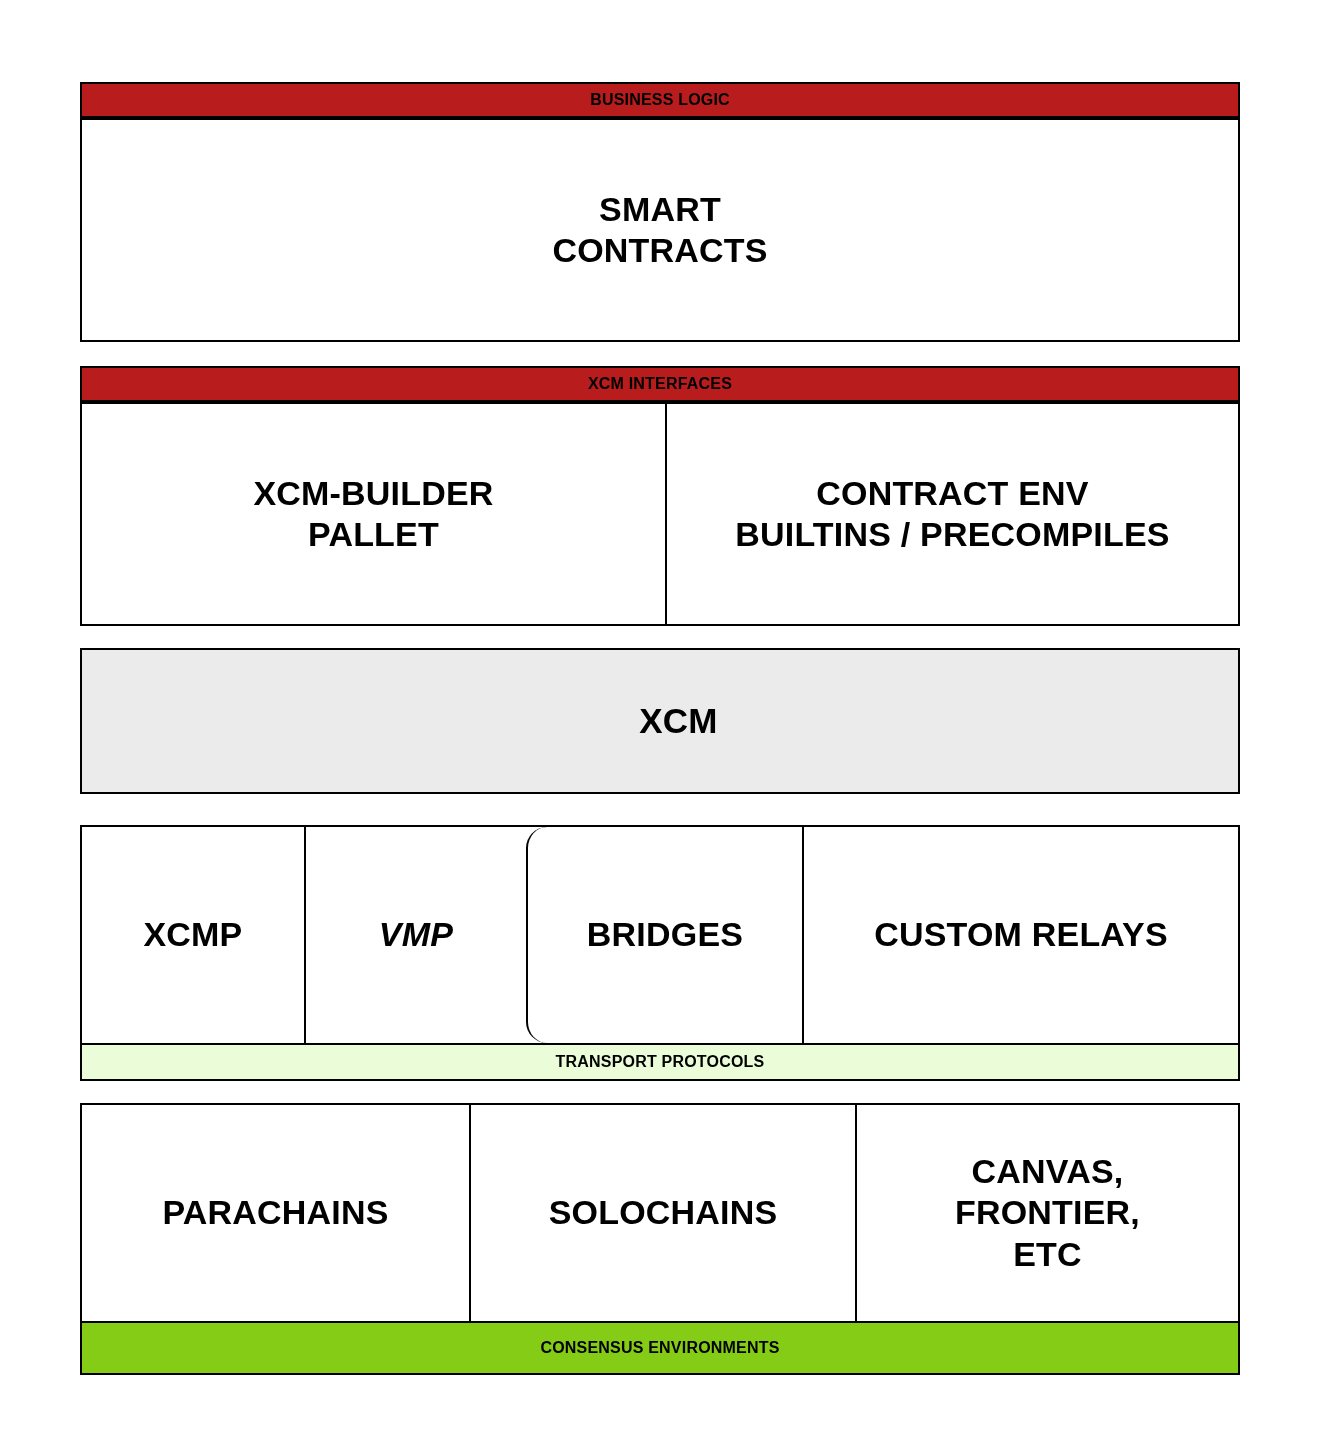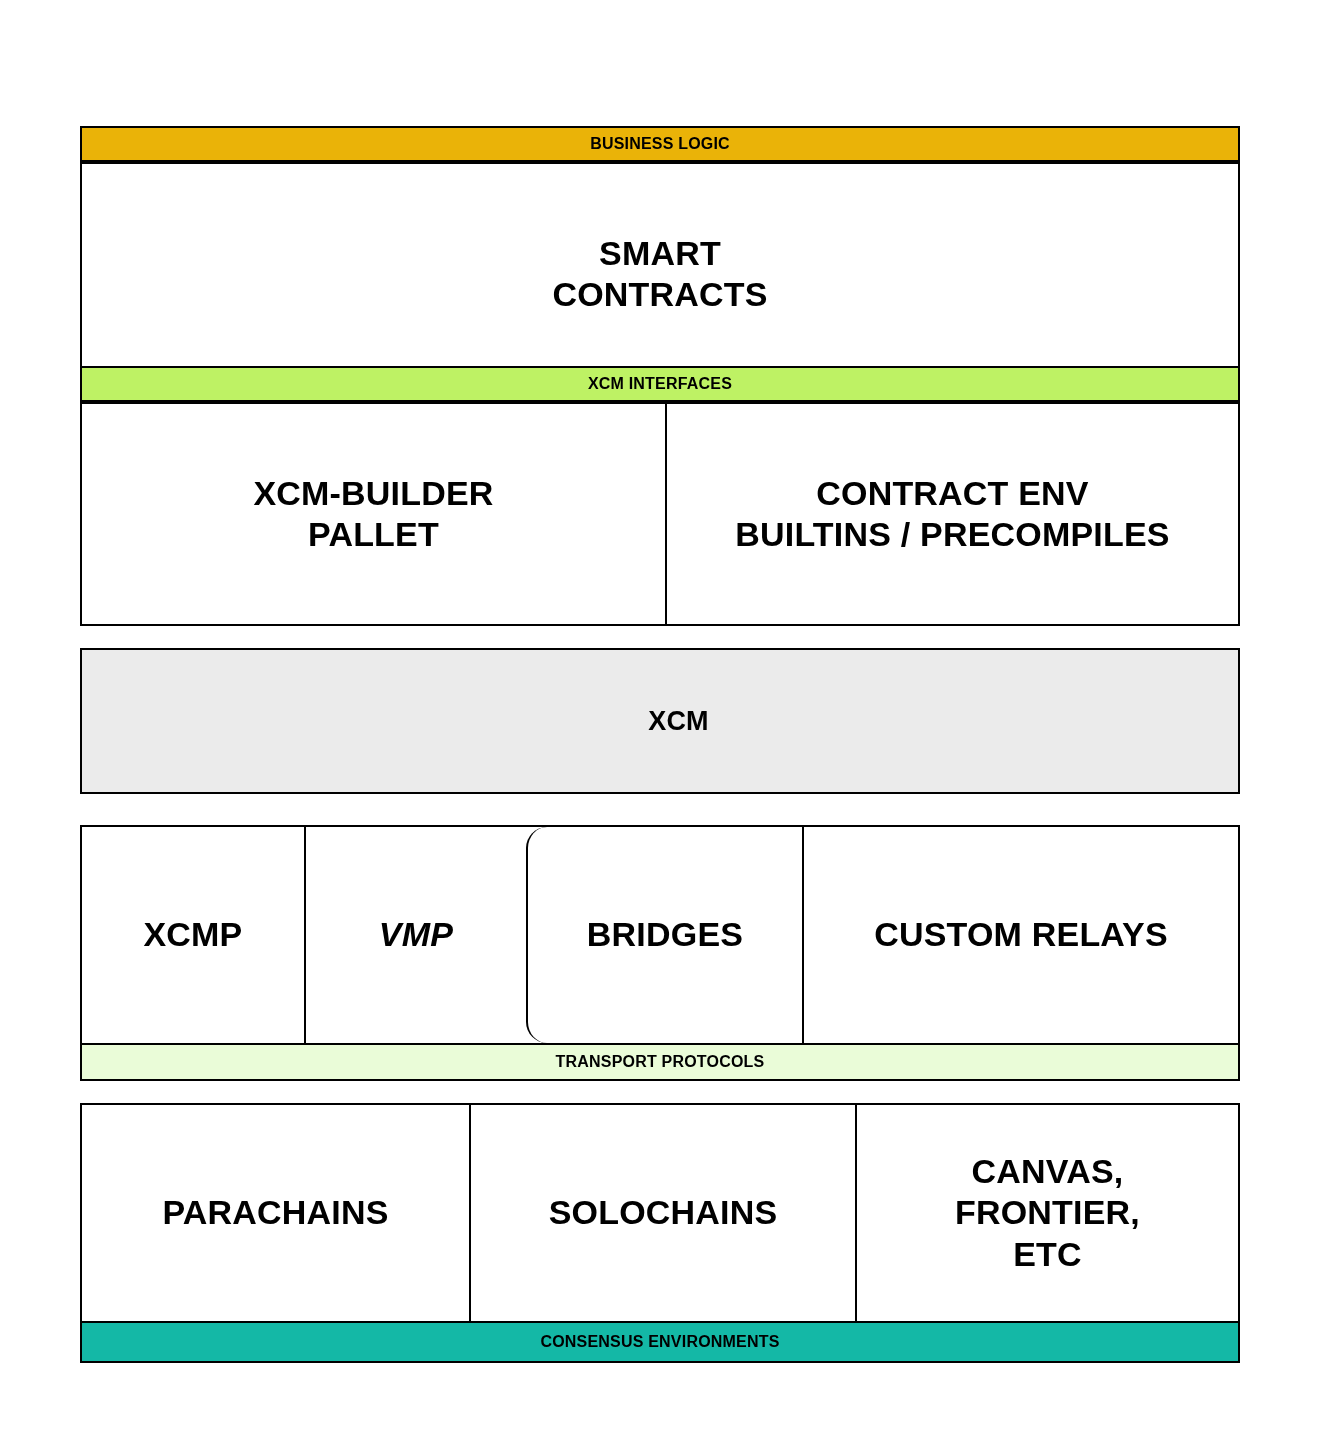--- a/index.html
+++ b/index.html
@@ -72,49 +72,48 @@
     font-weight: bold;
     line-height: 1.22;
     letter-spacing: 0.2px;
     white-space: pre-line;
   }
 
   
   #business-logic-group { top: 82px; }
   #business-logic-header {
     height: 36px;
-    background: #eab308;
-    margin-top: 44px;
+    background: #b91c1c;
   }
   #business-logic-row { height: 224px; }
   #cell-pallets        { flex: 0 0 583px; }
   #cell-smart-contracts{ flex: 1 1 auto; }
 
   
   #xcm-interfaces-group { top: 366px; }
   #xcm-interfaces-header {
     height: 36px;
-    background: #bef264;
+    background: #b91c1c;
   }
   #xcm-interfaces-row { height: 224px; }
   #cell-xcm-builder-pallet { flex: 0 0 583px; }
   #cell-contract-env       { flex: 1 1 auto; }
 
   
   #xcm-group { top: 648px; }
   #xcm-box {
     height: 146px;
     background: #ebebeb;
     border: 2px solid #000000;
     box-sizing: border-box;
     display: flex;
     align-items: center;
     justify-content: center;
   }
-  #xcm-box .cell-label { font-size: 27px; margin-left: 37px; }
+  #xcm-box .cell-label { font-size: 35px; margin-left: 37px; }
 
   
   #transport-group { top: 825px; }
   #transport-row { height: 220px; }
   #cell-xcmp          { flex: 0 0 222px; }
   #cell-vmp           { flex: 0 0 222px; font-style: italic; }
   #cell-bridges       { flex: 0 0 276px; border-radius: 21px; }
   #cell-custom-relays { flex: 1 1 auto; }
   #transport-footer {
     height: 36px;
@@ -123,22 +122,22 @@
     justify-content: center;
   }
 
   
   #consensus-group { top: 1103px; }
   #consensus-row { height: 220px; }
   #cell-parachains { flex: 0 0 387px; }
   #cell-solochains { flex: 0 0 386px; }
   #cell-canvas     { flex: 1 1 auto; }
   #consensus-footer {
-    height: 40px;
-    background: #14b8a6;
+    height: 52px;
+    background: #84cc16;
     border-top: 0;
   }
 </style>
 </head>
 <body>
 
 <div id="diagram">
 
   <div class="stack" id="business-logic-group">
     <div class="band" id="business-logic-header">

